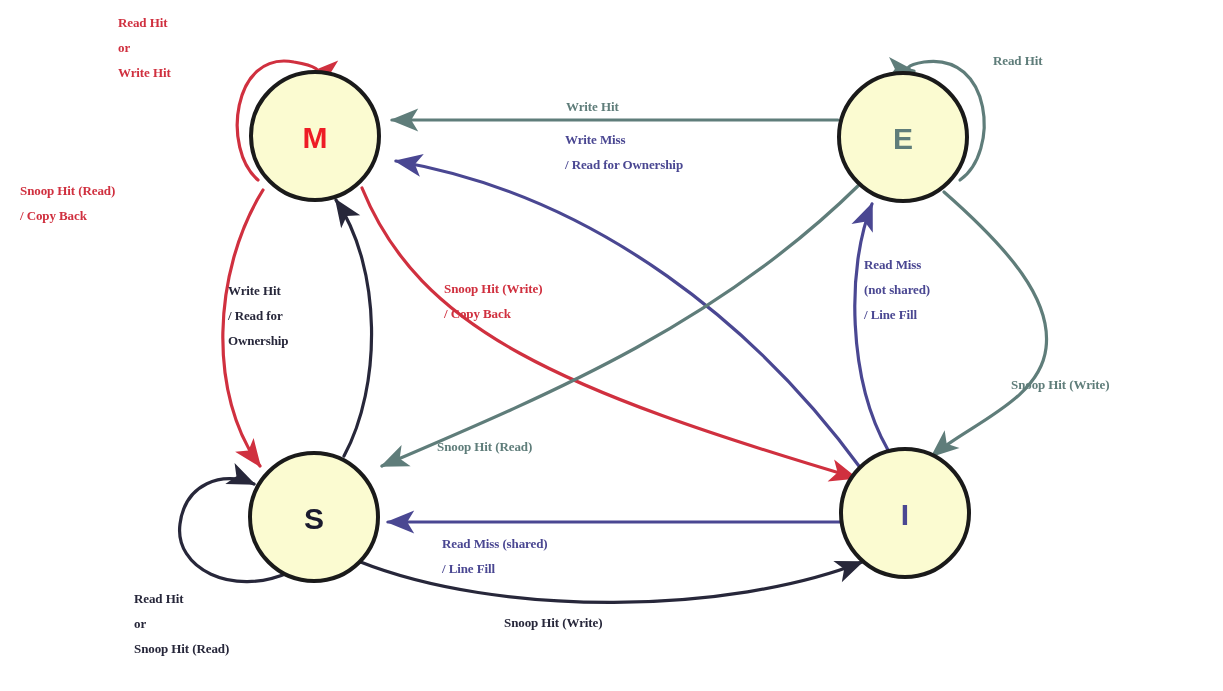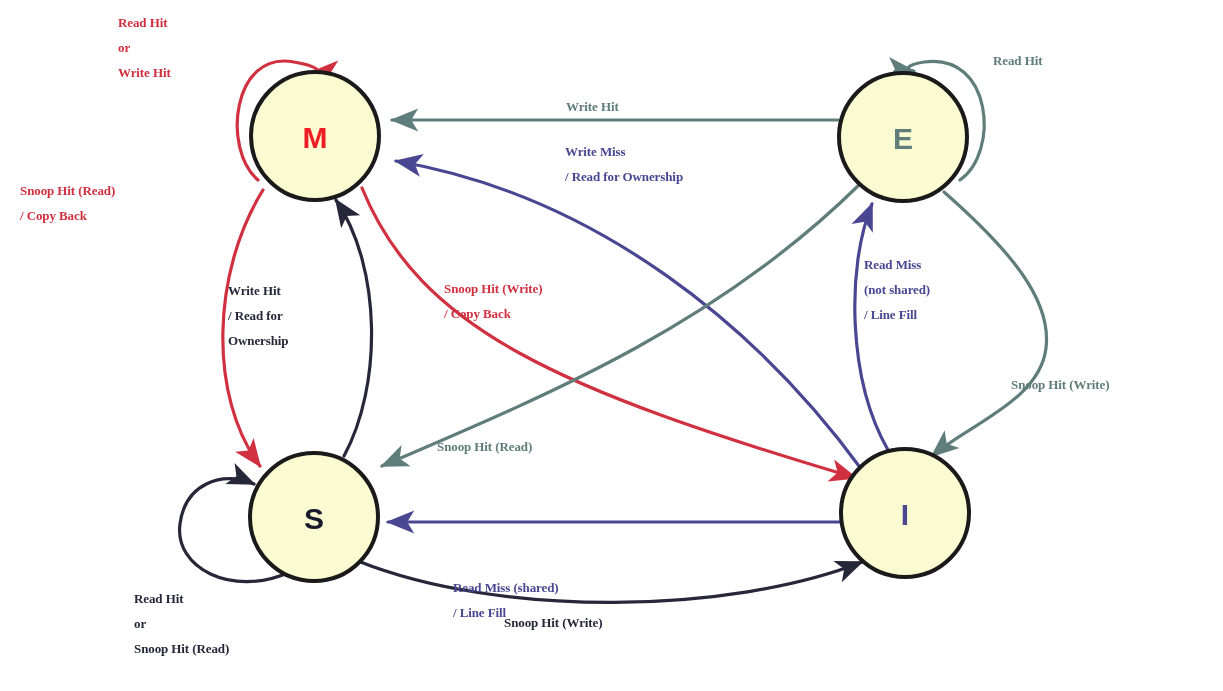--- a/index.html
+++ b/index.html
@@ -72,31 +72,31 @@
   </svg>
 
   <div class="lbl" style="left:118px;top:10px;color:#d0303f;">Read Hit
 or
 Write Hit</div>
   <div class="lbl" style="left:993px;top:48px;color:#5f7d7a;">Read Hit</div>
   <div class="lbl" style="left:134px;top:586px;color:#27273a;">Read Hit
 or
 Snoop Hit (Read)</div>
   <div class="lbl" style="left:566px;top:94px;color:#5f7d7a;">Write Hit</div>
-  <div class="lbl" style="left:565px;top:139px;color:#4a4792;">Write Miss
+  <div class="lbl" style="left:565px;top:127px;color:#4a4792;">Write Miss
 / Read for Ownership</div>
   <div class="lbl" style="left:20px;top:178px;color:#d0303f;">Snoop Hit (Read)
 / Copy Back</div>
   <div class="lbl" style="left:228px;top:278px;color:#27273a;">Write Hit
 / Read for
 Ownership</div>
   <div class="lbl" style="left:444px;top:276px;color:#d0303f;">Snoop Hit (Write)
 / Copy Back</div>
   <div class="lbl" style="left:864px;top:252px;color:#4a4792;">Read Miss
 (not shared)
 / Line Fill</div>
   <div class="lbl" style="left:1011px;top:372px;color:#5f7d7a;">Snoop Hit (Write)</div>
   <div class="lbl" style="left:437px;top:434px;color:#5f7d7a;">Snoop Hit (Read)</div>
-  <div class="lbl" style="left:453px;top:531px;color:#4a4792;margin-top:44px;">Read Miss (shared)
+  <div class="lbl" style="left:442px;top:531px;color:#4a4792;">Read Miss (shared)
 / Line Fill</div>
   <div class="lbl" style="left:504px;top:610px;color:#27273a;">Snoop Hit (Write)</div>
 
 </div>
 
 </body></html>

